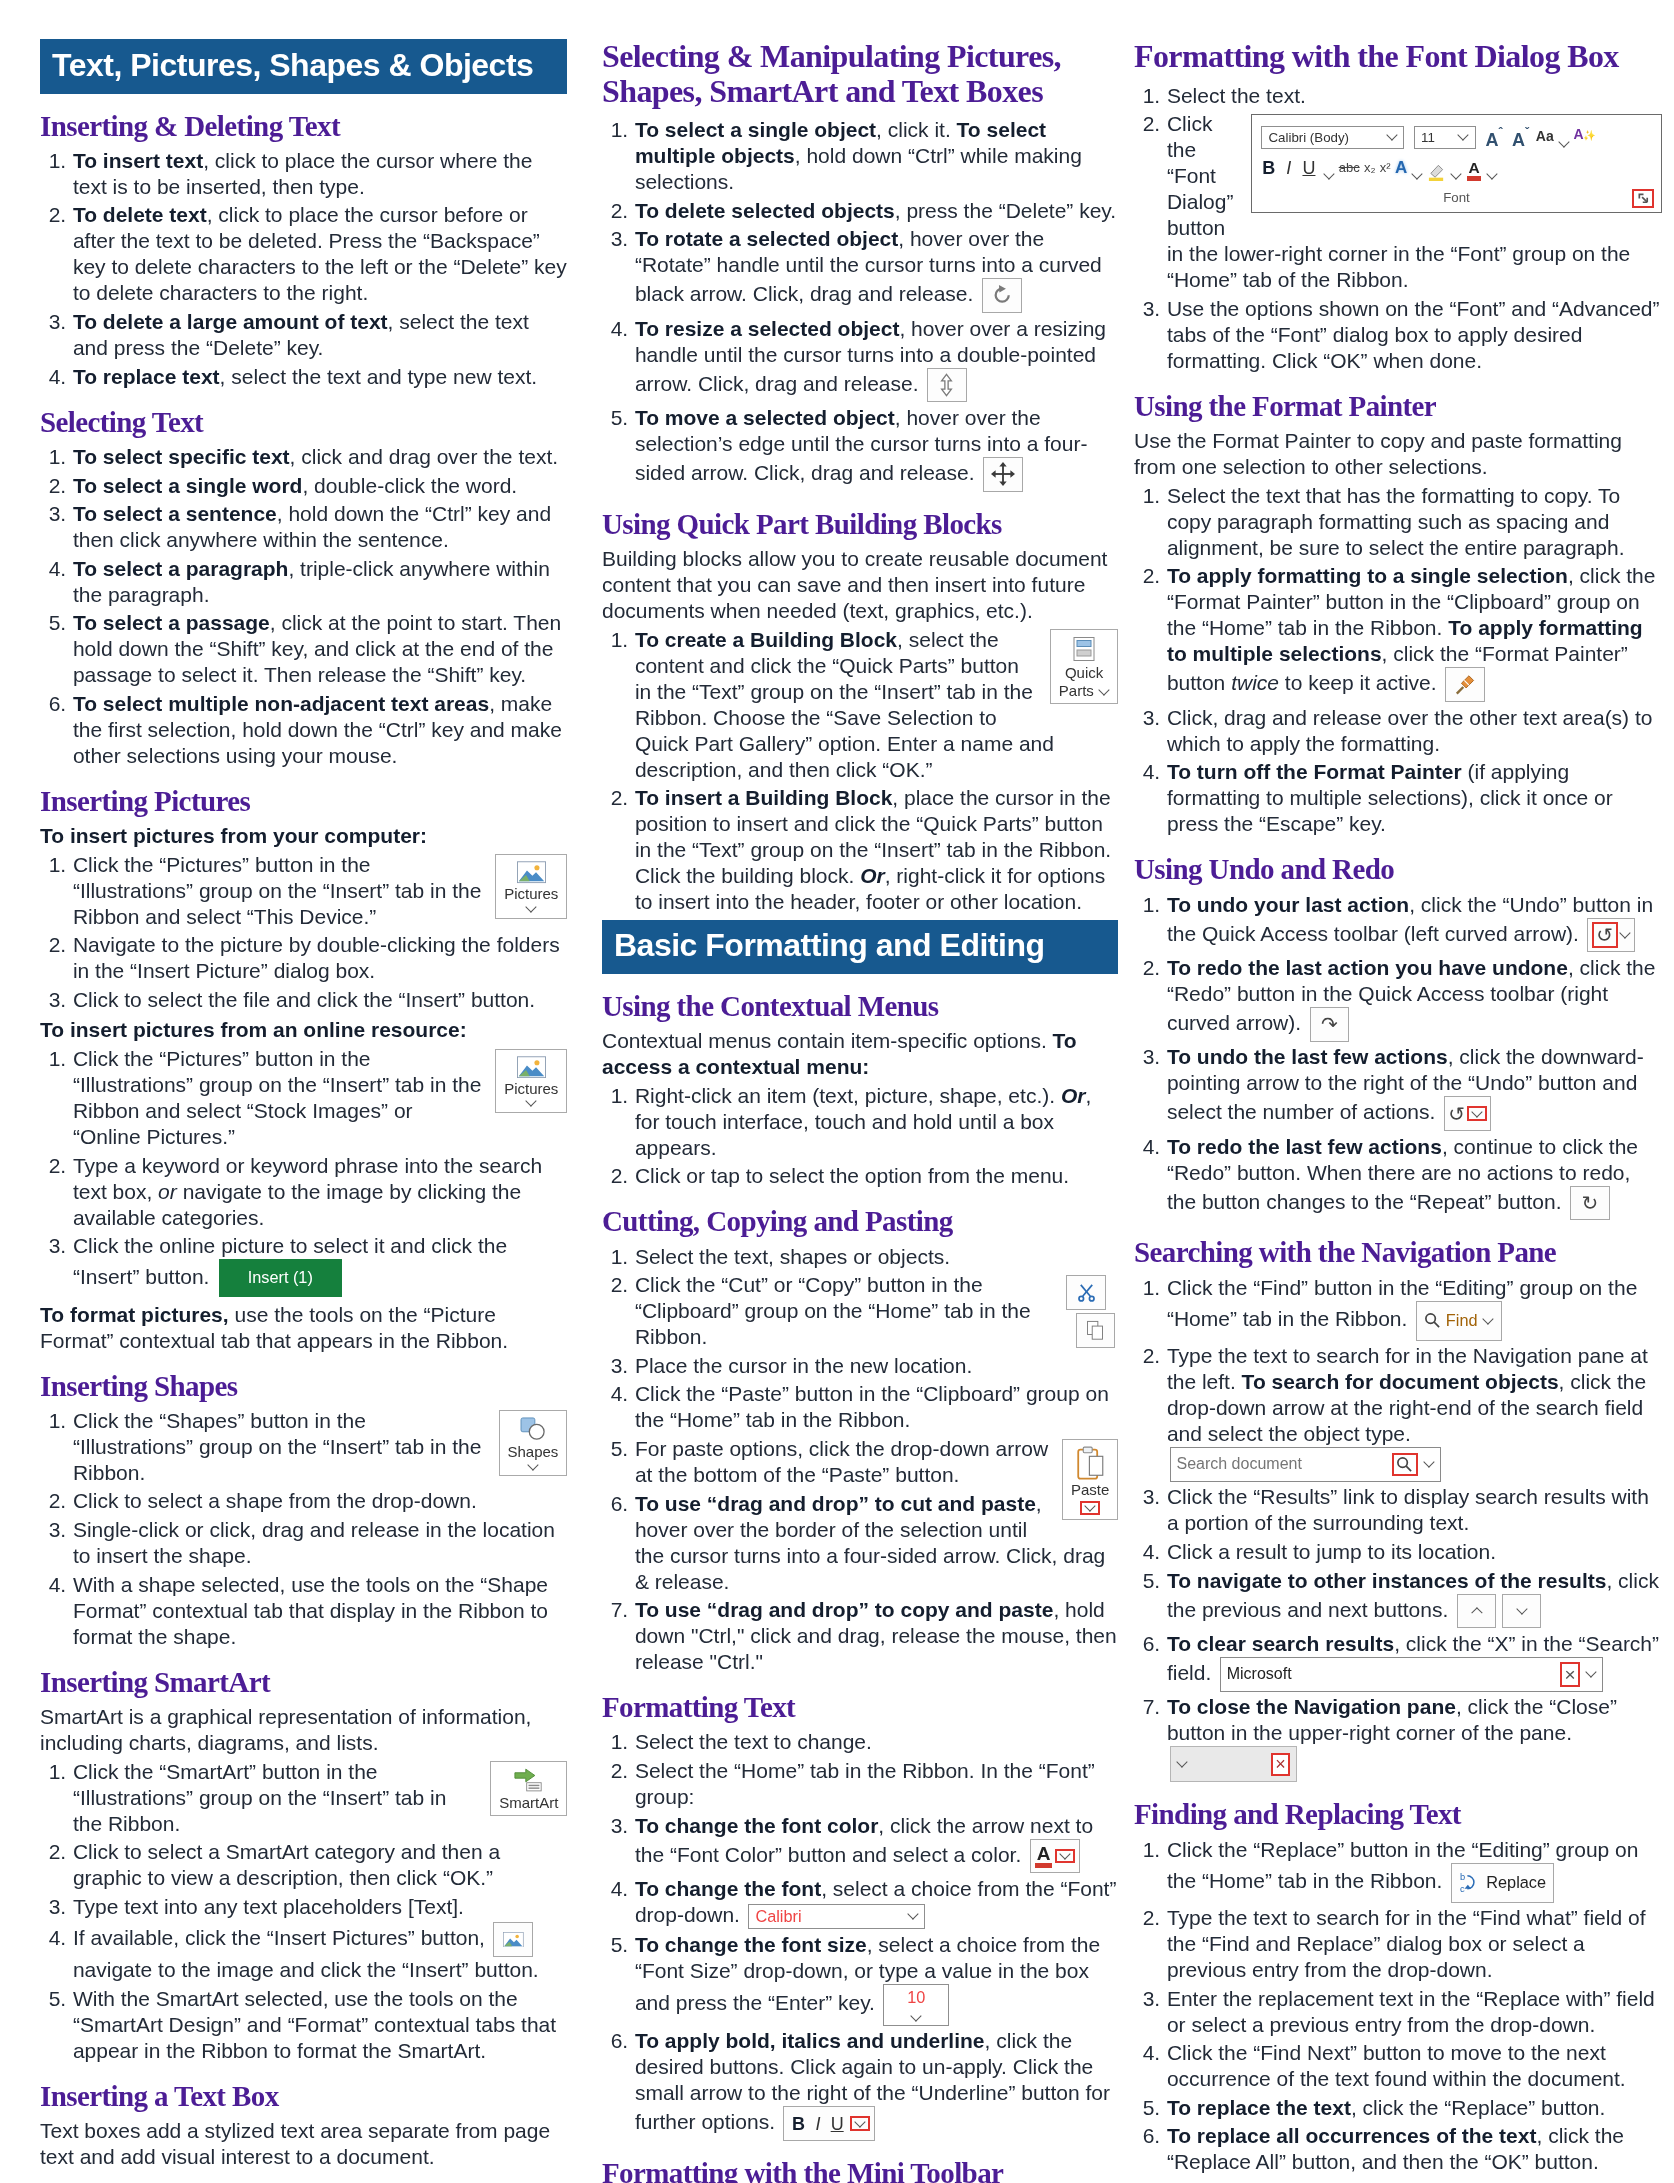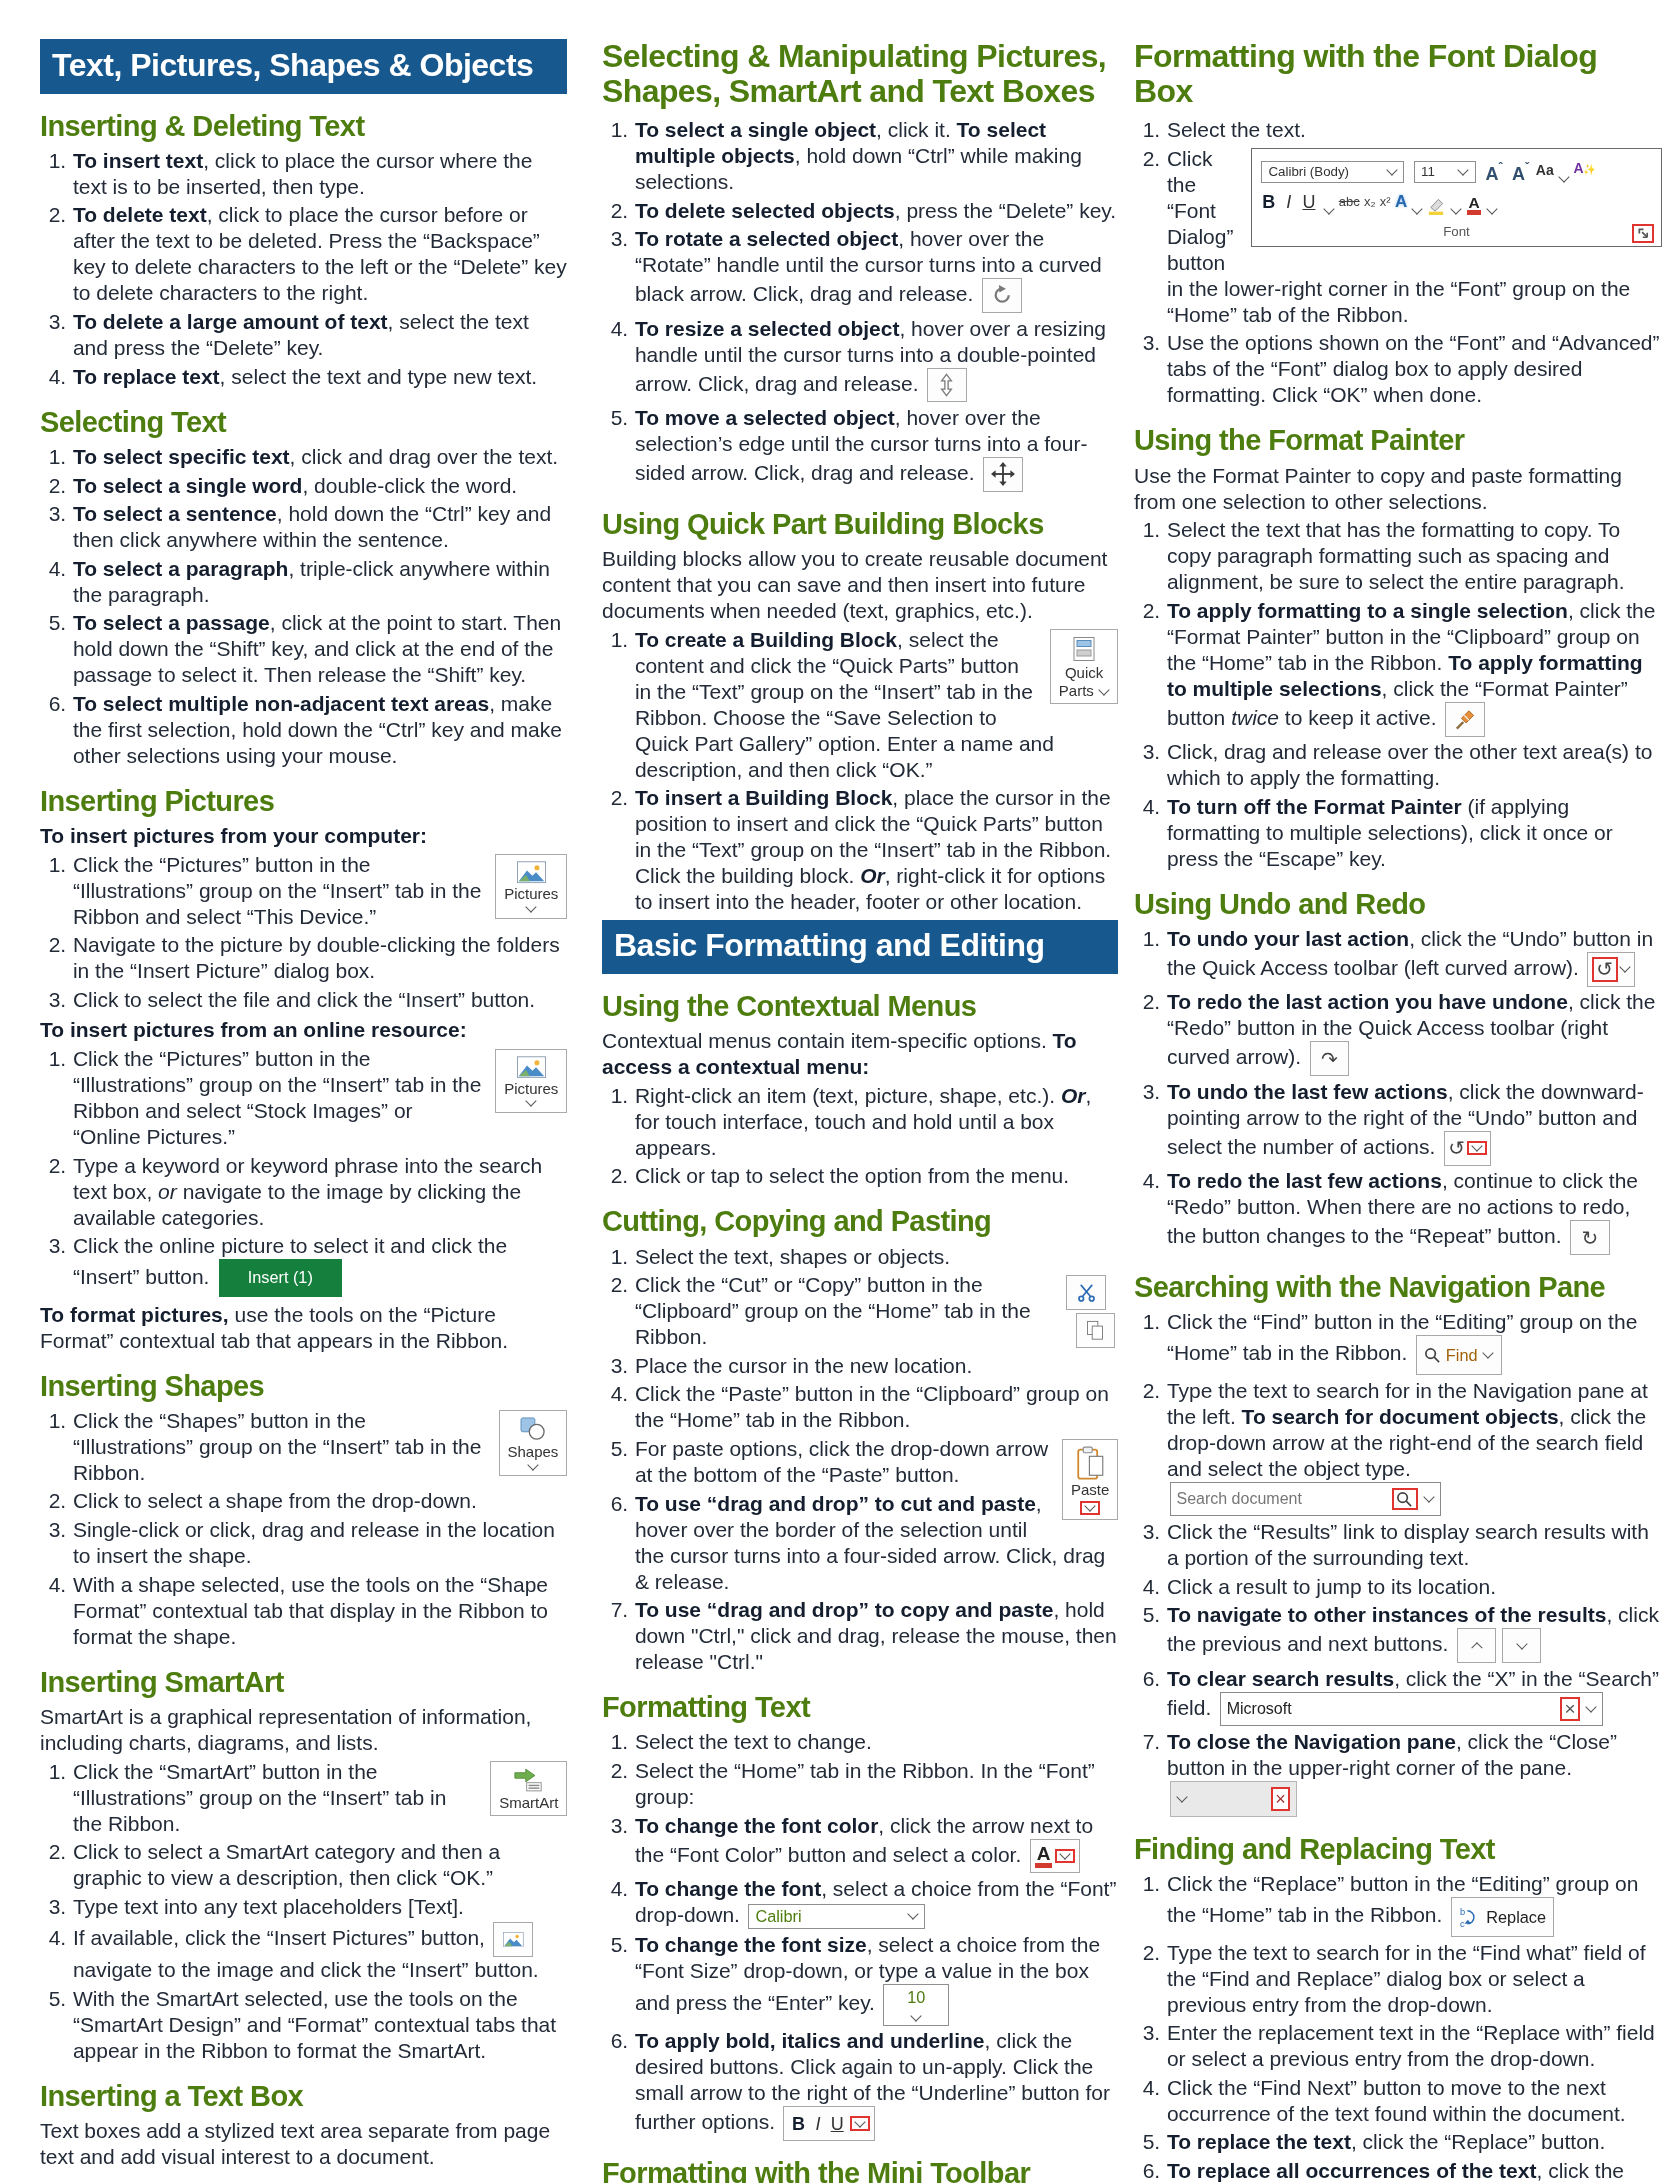--- a/index.html
+++ b/index.html
@@ -7,22 +7,22 @@
     width:1674px;height:2184px;position:relative;background:#ffffff;
     font-family:"Liberation Sans",sans-serif;color:#232b38;overflow:hidden;
     -webkit-font-smoothing:antialiased;
   }
   .col{position:absolute;top:36px;}
   .banner{
     background:#17598f;color:#fff;font-weight:bold;font-size:32px;
     letter-spacing:-0.5px;padding:7.7px 13.8px 9.5px 12px;margin:3.4px 0 12px;
   }
   .heading{
-    color:#4d7c0f;font-weight:bold;font-size:29px;letter-spacing:-0.6px;
-    margin:17px 0 6px;line-height:1.08;
+    color:#4c1d95;font-weight:bold;font-size:29px;letter-spacing:-0.6px;
+    margin:17px 0 6px;line-height:1.08;font-family:Liberation Serif, serif;
   }
   .heading.xl{font-size:32px;margin:3.4px 0 8.6px;}
   .para{font-size:21px;line-height:26px;margin:2.6px 0;}
   ol.list{margin:2.6px 0 4.3px;padding-left:32px;font-size:21px;line-height:26px;}
   ol.list li{margin:0 0 2.6px;padding-left:0.9px;}
   b{color:#141e2e;}
   i{font-style:italic;}
   .flt{float:right;margin:2.6px 0 5.2px 10.3px;}
   
   .ibx{
@@ -40,21 +40,21 @@
   
   .rbn{
     display:inline-flex;flex-direction:column;align-items:center;
     border:0.9px solid #aaa;background:#fff;padding:6px 7.7px 4.3px;gap:2.6px;
     font-size:15px;color:#333;line-height:1.05;text-align:center;
   }
   .rbl{white-space:nowrap;}
   .combo{
     display:inline-flex;align-items:center;justify-content:space-between;
     border:0.9px solid #8f8f8f;background:#fff;padding:2.6px 6px;margin:0 2.6px;
-    font-size:16.3px;color:#4d7c0f;vertical-align:middle;gap:6.9px;line-height:1.15;
+    font-size:16.3px;color:#ef4444;vertical-align:middle;gap:6.9px;line-height:1.15;
   }
   .w190{width:163px;} .w80{width:52px;flex-direction:column;} .w150{width:129px;} .w56{width:48px;}
   .fcA{
     display:inline-block;font-weight:bold;font-size:19px;color:#222;
     border-bottom:5.2px solid #d23a2e;line-height:1;padding:0 1.7px;margin:0 0.9px;
   }
   .gs{font-weight:bold;color:#31506f;font-size:18px;display:inline-flex;align-items:flex-start;line-height:1;padding:0 2.6px;}
   .supc{font-size:12px;margin-top:-3.4px;}
   .ins1{
     display:inline-block;background:#15803d;color:#fff;font-size:16.3px;

